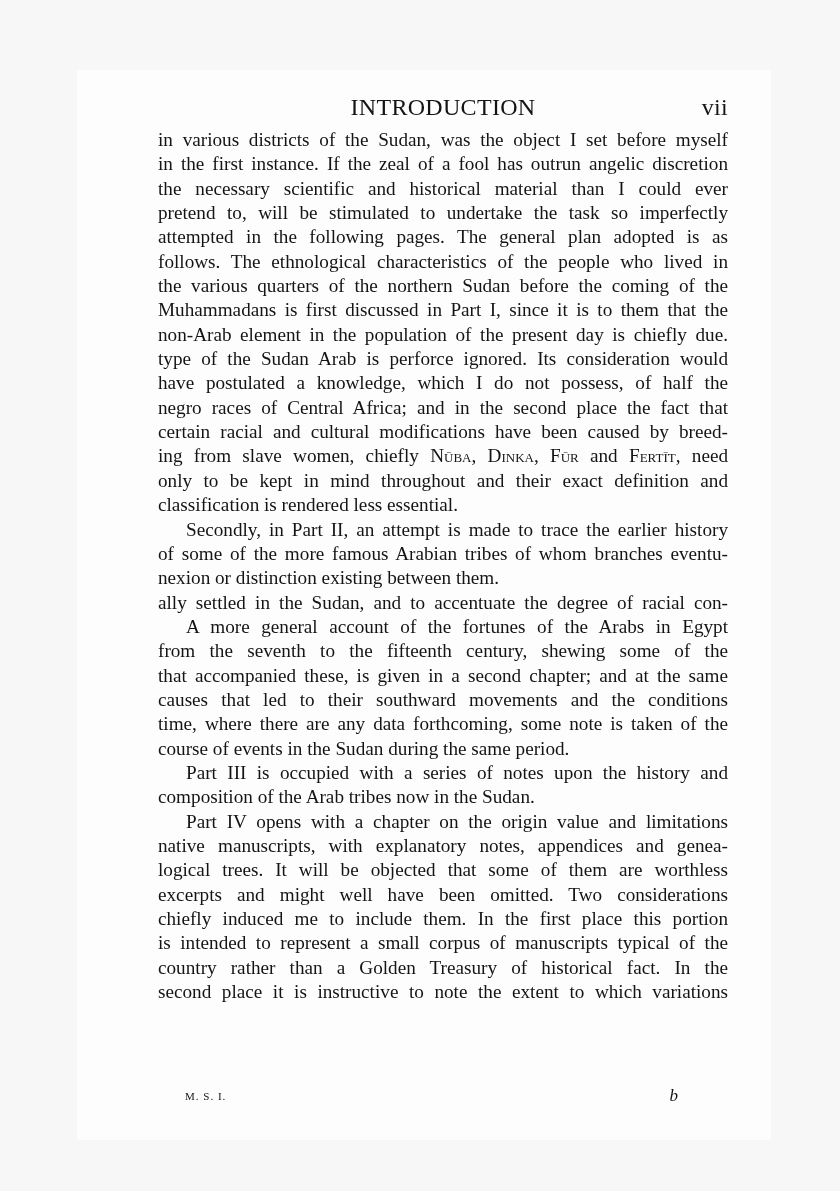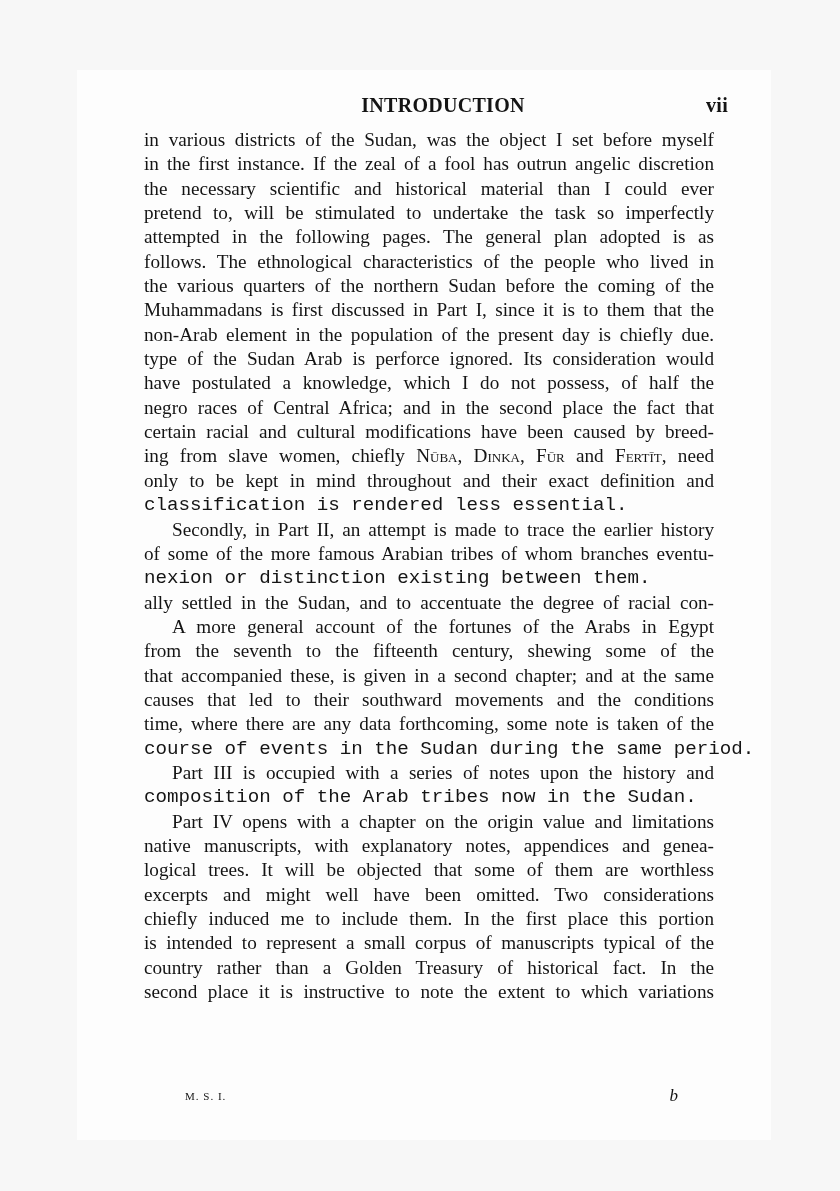--- a/index.html
+++ b/index.html
@@ -22,54 +22,52 @@
     width: 694px;
     height: 1070px;
     background: #fdfdfd;
   }
   .running-head {
     position: absolute;
     left: 158px;
     top: 94px;
     width: 570px;
     height: 26px;
-    font-size: 20px;
+    font-size: 24px;
     letter-spacing: 0.3px;
-    font-weight: bold;
   }
   .running-head .title {
     position: absolute;
     left: 0;
     width: 100%;
     text-align: center;
     top: 0;
   }
   .running-head .folio {
     position: absolute;
     right: 0;
     top: 0;
   }
   .body-text {
     position: absolute;
-    left: 144px;
+    left: 158px;
     top: 128px;
     width: 570px;
     font-size: 19.2px;
     line-height: 24.35px;
   }
   .line {
     display: block;
     white-space: nowrap;
     text-align: justify;
     text-align-last: justify;
     height: 24.35px;
   }
   .line.last {
     text-align-last: left;
-    font-family: Liberation Mono, monospace;
   }
   .line.indent {
     padding-left: 28px;
   }
   .sc {
     font-variant: small-caps;
   }
   .footer {
     position: absolute;
     left: 158px;

